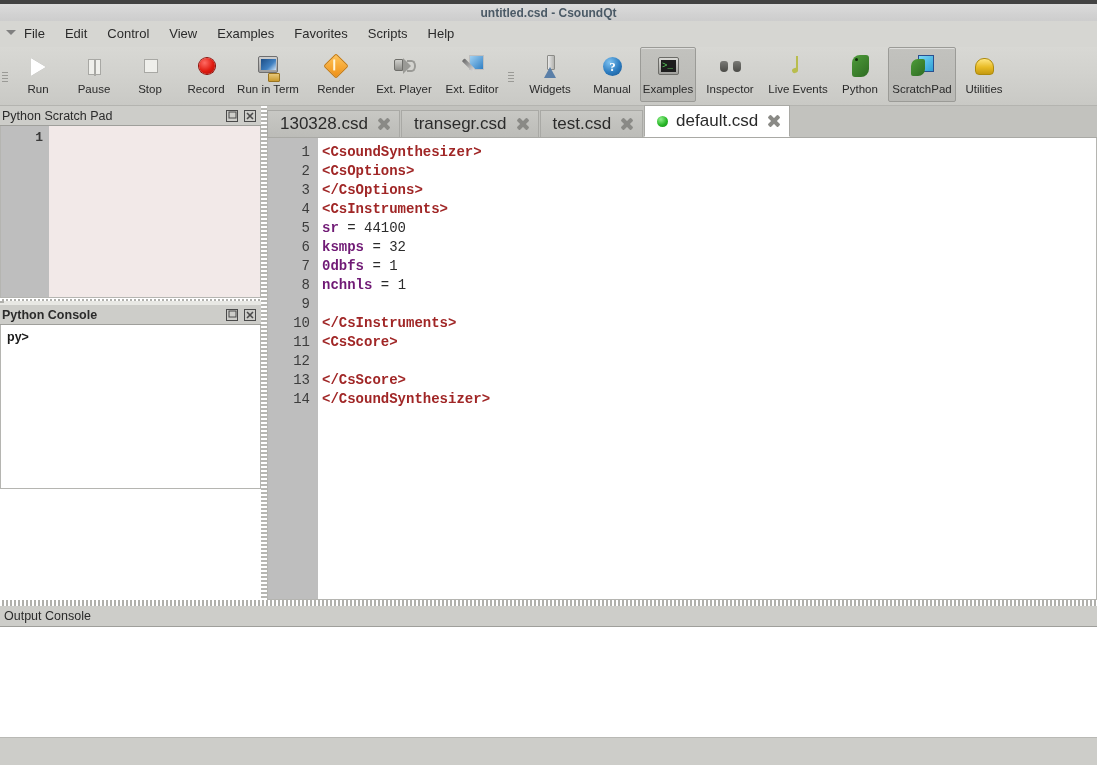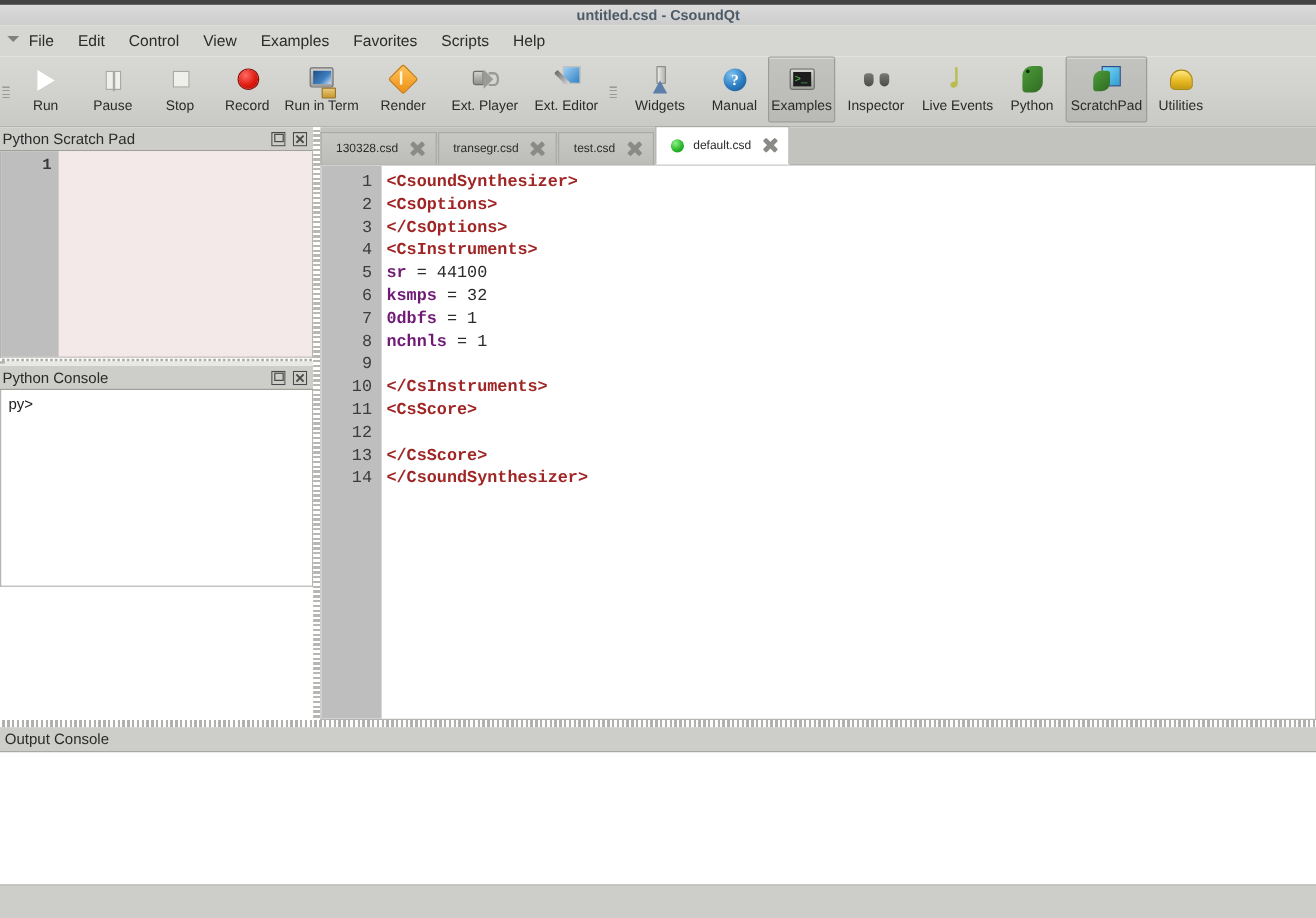--- a/index.html
+++ b/index.html
@@ -335,21 +335,21 @@
     border-bottom:1px solid #a9a9a5;
   }
   .tab {
     height:27px;
     display:flex; align-items:center;
     padding:0 8px 0 12px;
     background: linear-gradient(to bottom,#c8c8c4,#bcbcb8);
     border:1px solid #a9a9a5;
     border-bottom:none;
     margin-right:1px;
-    font-size:10px; color:#2b2b2b;
+    font-size:17px; color:#2b2b2b;
     cursor:default;
     position:relative;
   }
   .tab.active {
     height:32px;
     background:#ffffff;
     border:1px solid #a9a9a5;
     border-bottom:1px solid #ffffff;
     z-index:2;
   }
@@ -584,21 +584,21 @@
           </span>
         </div>
         <div class="scratch-body">
           <div class="scratch-gutter">1</div>
           <div class="scratch-text"></div>
         </div>
       </div>
 
       <div class="splitter-h" style="top:193px;"></div>
 
-      <div class="dock" style="top:199px;">
+      <div class="dock" style="top:199px;font-weight:bold;">
         <div class="dock-title">
           <span class="dt-text">Python Console</span>
           <span class="dock-btn">
             <svg width="12" height="12" viewBox="0 0 12 12">
               <rect x="0.5" y="0.5" width="11" height="11" fill="none" stroke="#4a4a4a"></rect>
               <rect x="3" y="2" width="7" height="6" fill="none" stroke="#4a4a4a"></rect>
             </svg>
           </span>
           <span class="dock-btn">
             <svg width="12" height="12" viewBox="0 0 12 12">

